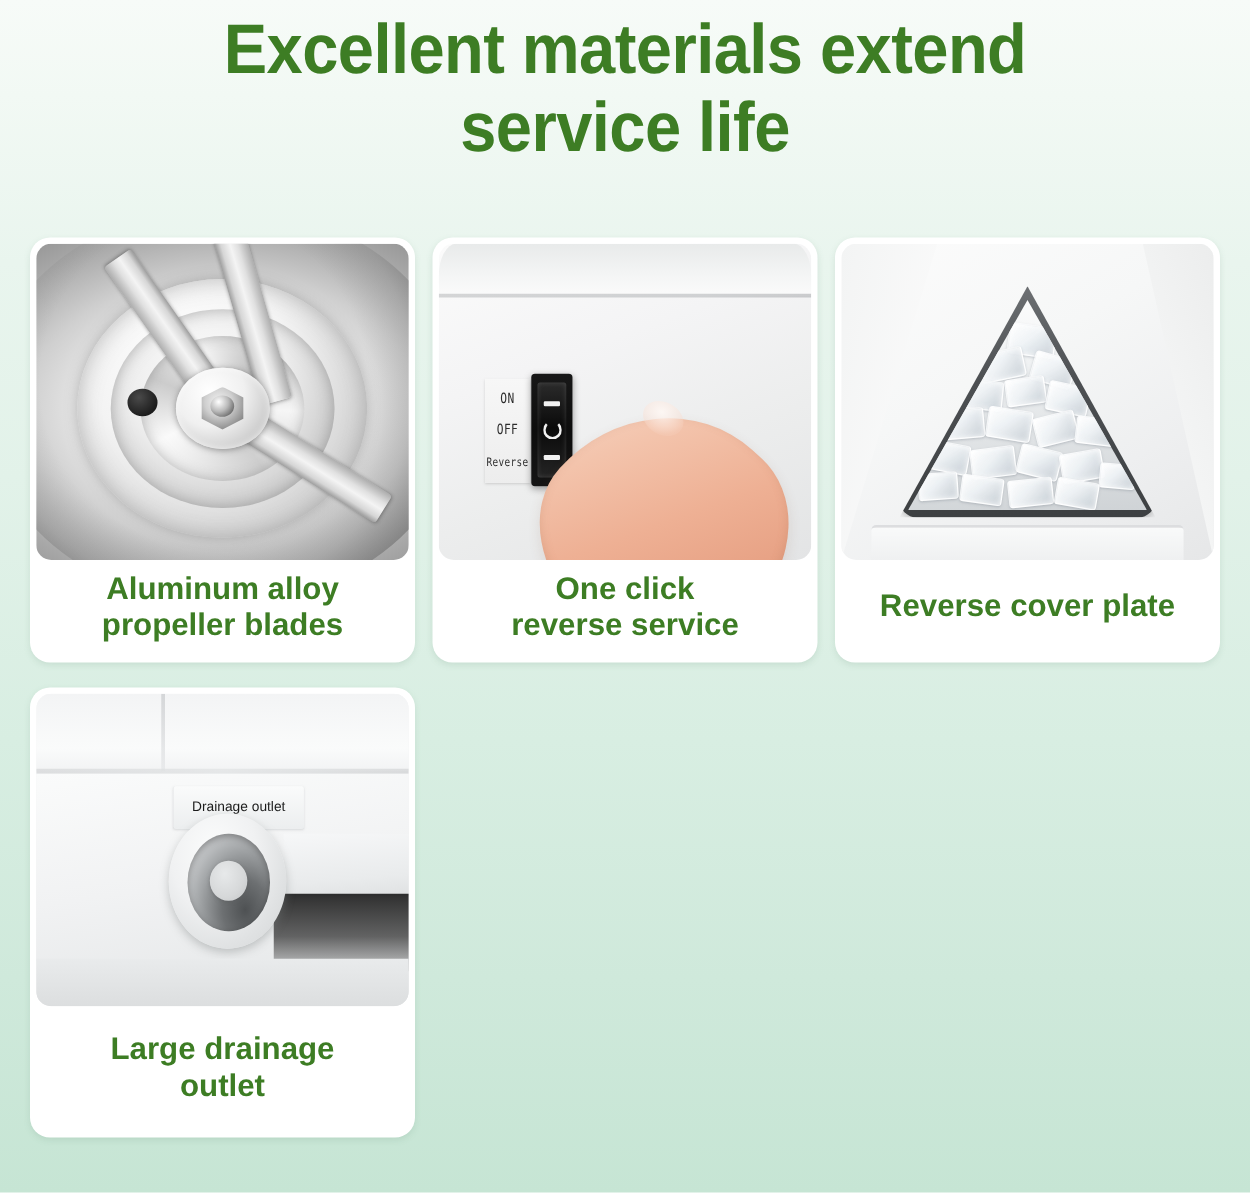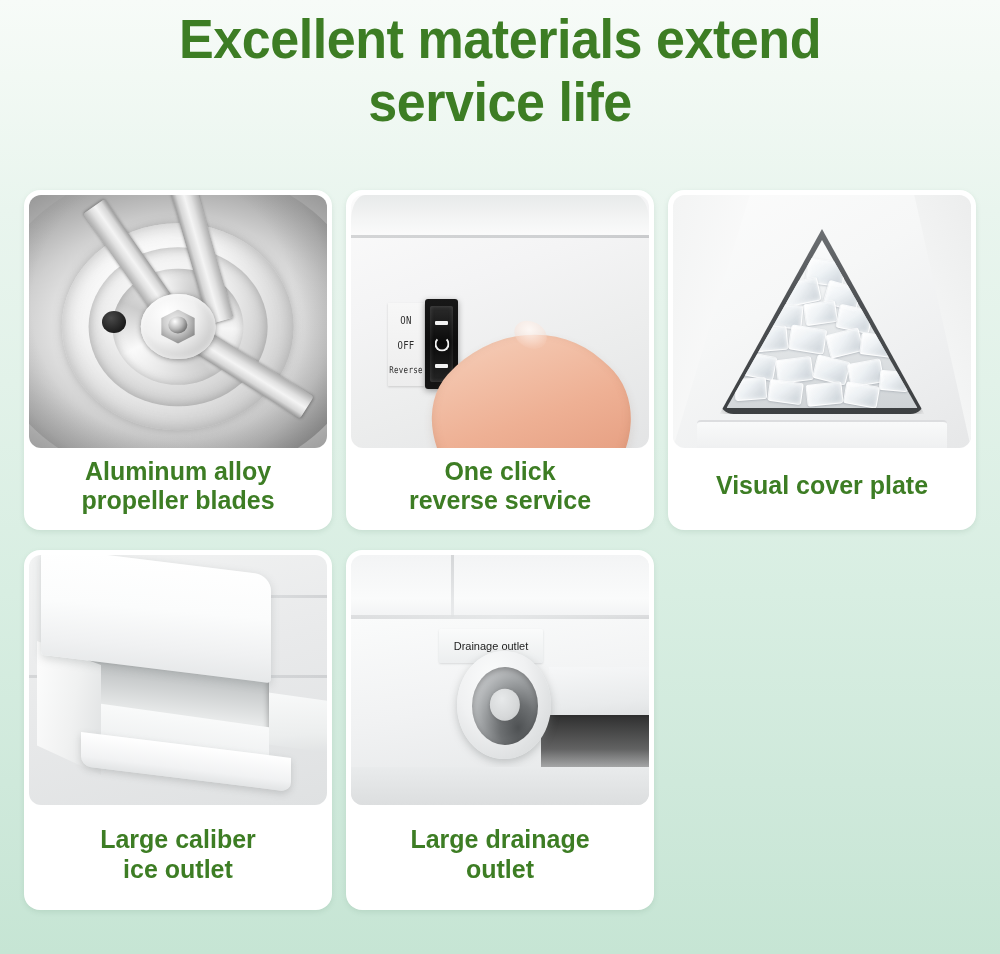--- a/index.html
+++ b/index.html
@@ -365,21 +365,21 @@
   }
   .drain-vert-seam {
     position: absolute; left: 100px; top: 0; width: 3px; height: 62px;
     background: linear-gradient(180deg, rgba(205,207,209,.8), rgba(222,224,226,.5));
   }
   .drain-face {
     position: absolute; left: 0; right: 0; top: 64px; bottom: 36px;
     background: linear-gradient(172deg, #fafbfb 0%, #f1f2f3 55%, #e7e9ea 100%);
   }
   .drain-label {
-    position: absolute; left: 88px; top: 74px;
+    position: absolute; left: 110px; top: 74px;
     width: 104px; height: 34px;
     background: linear-gradient(180deg, #fafbfb, #eceeef);
     border-radius: 2px;
     display: flex; align-items: center; justify-content: center;
     box-shadow: 0 1px 2px rgba(150,152,154,.3);
   }
   .drain-label span { font-size: 11px; color: #1c1c1c; white-space: nowrap; }
   .drain-port {
     position: absolute; left: 106px; top: 96px; width: 94px; height: 108px;
     border-radius: 50%;
@@ -489,39 +489,23 @@
           <div class="cube" style="left:64%;top:72%;width:18%;height:14%;transform:rotate(-10deg)"></div>
           <div class="cube" style="left:80%;top:78%;width:15%;height:12%;transform:rotate(5deg)"></div>
           <div class="cube" style="left:4%;top:82%;width:17%;height:13%;transform:rotate(-4deg)"></div>
           <div class="cube" style="left:22%;top:84%;width:18%;height:13%;transform:rotate(8deg)"></div>
           <div class="cube" style="left:42%;top:85%;width:19%;height:13%;transform:rotate(-6deg)"></div>
           <div class="cube" style="left:62%;top:86%;width:18%;height:13%;transform:rotate(10deg)"></div>
         </div>
       </div>
       <div class="cover-base"></div>
     </div>
-    <div class="caption">Visual cover plate</div>
+    <div class="caption">Reverse cover plate</div>
   </div>
 
-  <div class="card r2">
-    <div class="photo">
-      <div class="chute-bg"></div>
-      <div class="chute-panel-line l1"></div>
-      <div class="chute-panel-line l2"></div>
-      <div class="chute-right-step"></div>
-      <div class="chute-mouth">
-        <div class="chute-mouth-floor"></div>
-      </div>
-      <div class="chute-wall-l"></div>
-      <div class="chute-body"></div>
-      <div class="chute-lip"></div>
-    </div>
-    <div class="caption">Large caliber
-ice outlet</div>
-  </div>
 
 
   <div class="card r2">
     <div class="photo">
       <div class="drain-bg"></div>
       <div class="drain-top-panel"></div>
       <div class="drain-vert-seam"></div>
       <div class="drain-top-seam"></div>
       <div class="drain-face"></div>
       <div class="drain-right-step"></div>

